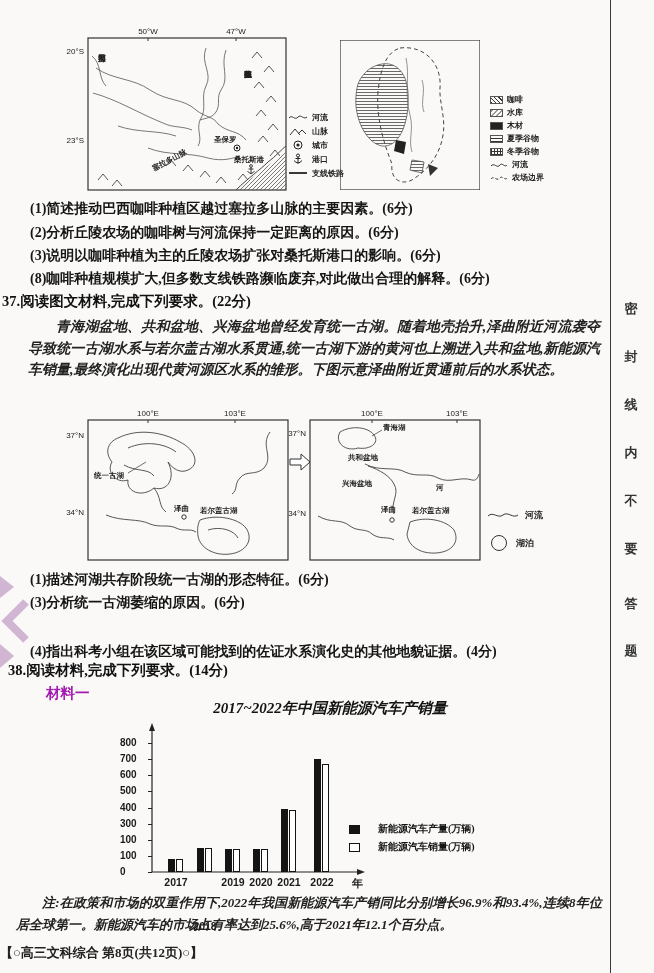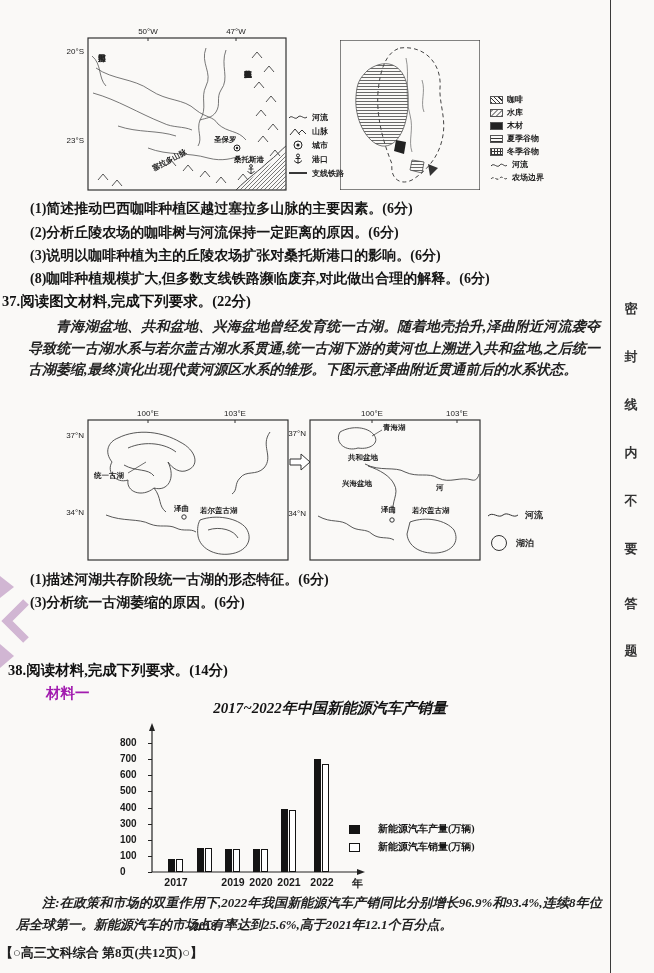--- a/index.html
+++ b/index.html
@@ -206,21 +206,21 @@
       <span class="lab">农场边界</span>
     </div>
   </div>
 
   <div class="q" style="left:30px;top:200px">(1)简述推动巴西咖啡种植区越过塞拉多山脉的主要因素。(6分)</div>
   <div class="q" style="left:30px;top:224px">(2)分析丘陵农场的咖啡树与河流保持一定距离的原因。(6分)</div>
   <div class="q" style="left:30px;top:247px">(3)说明以咖啡种植为主的丘陵农场扩张对桑托斯港口的影响。(6分)</div>
   <div class="q" style="left:30px;top:270px">(8)咖啡种植规模扩大,但多数支线铁路濒临废弃,对此做出合理的解释。(6分)</div>
 
   <div class="heading" style="left:2px;top:292px">37.阅读图文材料,完成下列要求。(22分)</div>
-  <div class="para">青海湖盆地、共和盆地、兴海盆地曾经发育统一古湖。随着地壳抬升,泽曲附近河流袭夺导致统一古湖水系与若尔盖古湖水系贯通,统一古湖下游的黄河也上溯进入共和盆地,之后统一古湖萎缩,最终演化出现代黄河源区水系的雏形。下图示意泽曲附近贯通前后的水系状态。</div>
+  <div class="para">青海湖盆地、共和盆地、兴海盆地曾经发育统一古湖。随着地壳抬升,泽曲附近河流袭夺导致统一古湖水系与若尔盖古湖水系贯通,统一古湖下游的黄河也上溯进入共和盆地,新能源汽车销量,最终演化出现代黄河源区水系的雏形。下图示意泽曲附近贯通前后的水系状态。</div>
 
   <svg class="abs" style="left:88px;top:420px;overflow:visible" width="200" height="140">
     <rect x="0" y="0" width="200" height="140" fill="none" stroke="#333" stroke-width="1.2"></rect>
     <text class="ticklabel" x="60" y="-4" text-anchor="middle">100°E</text>
     <text class="ticklabel" x="147" y="-4" text-anchor="middle">103°E</text>
     <line x1="60" y1="0" x2="60" y2="3" stroke="#333"></line>
       <line x1="147" y1="0" x2="147" y2="3" stroke="#333"></line>
     <text class="ticklabel" x="-4" y="18" text-anchor="end">37°N</text>
     <text class="ticklabel" x="-4" y="95" text-anchor="end">34°N</text>
     <g stroke="#444" stroke-width="0.9" fill="none">
@@ -285,20 +285,21 @@
   </div>
   <div class="legend-row abs" style="left:490px;top:536px;gap:8px">
     <svg width="18" height="18">
         <circle cx="9" cy="9" r="7.5" fill="none" stroke="#333"></circle>
       </svg>
     <span class="lab" style="font-size:9px">湖泊</span>
   </div>
 
   <div class="q" style="left:30px;top:571px">(1)描述河湖共存阶段统一古湖的形态特征。(6分)</div>
   <div class="q" style="left:30px;top:594px">(3)分析统一古湖萎缩的原因。(6分)</div>
+  <div class="q" style="left:30px;top:643px">(4)指出科考小组在该区域可能找到的佐证水系演化史的其他地貌证据。(4分)</div>
 
   <svg class="abs" style="left:0;top:572px;opacity:.7" width="32" height="102">
     <polygon points="0,4 14,15 0,26" fill="#c09ac4"></polygon>
     <path d="M26,30 L7,49 L26,68" stroke="#c09ac4" stroke-width="8" fill="none"></path>
     <polygon points="0,72 14,84 0,96" fill="#c09ac4"></polygon>
   </svg>
 
   <div class="heading" style="left:8px;top:661px">38.阅读材料,完成下列要求。(14分)</div>
   <div class="mat" style="left:46px;top:684px">材料一</div>
 

